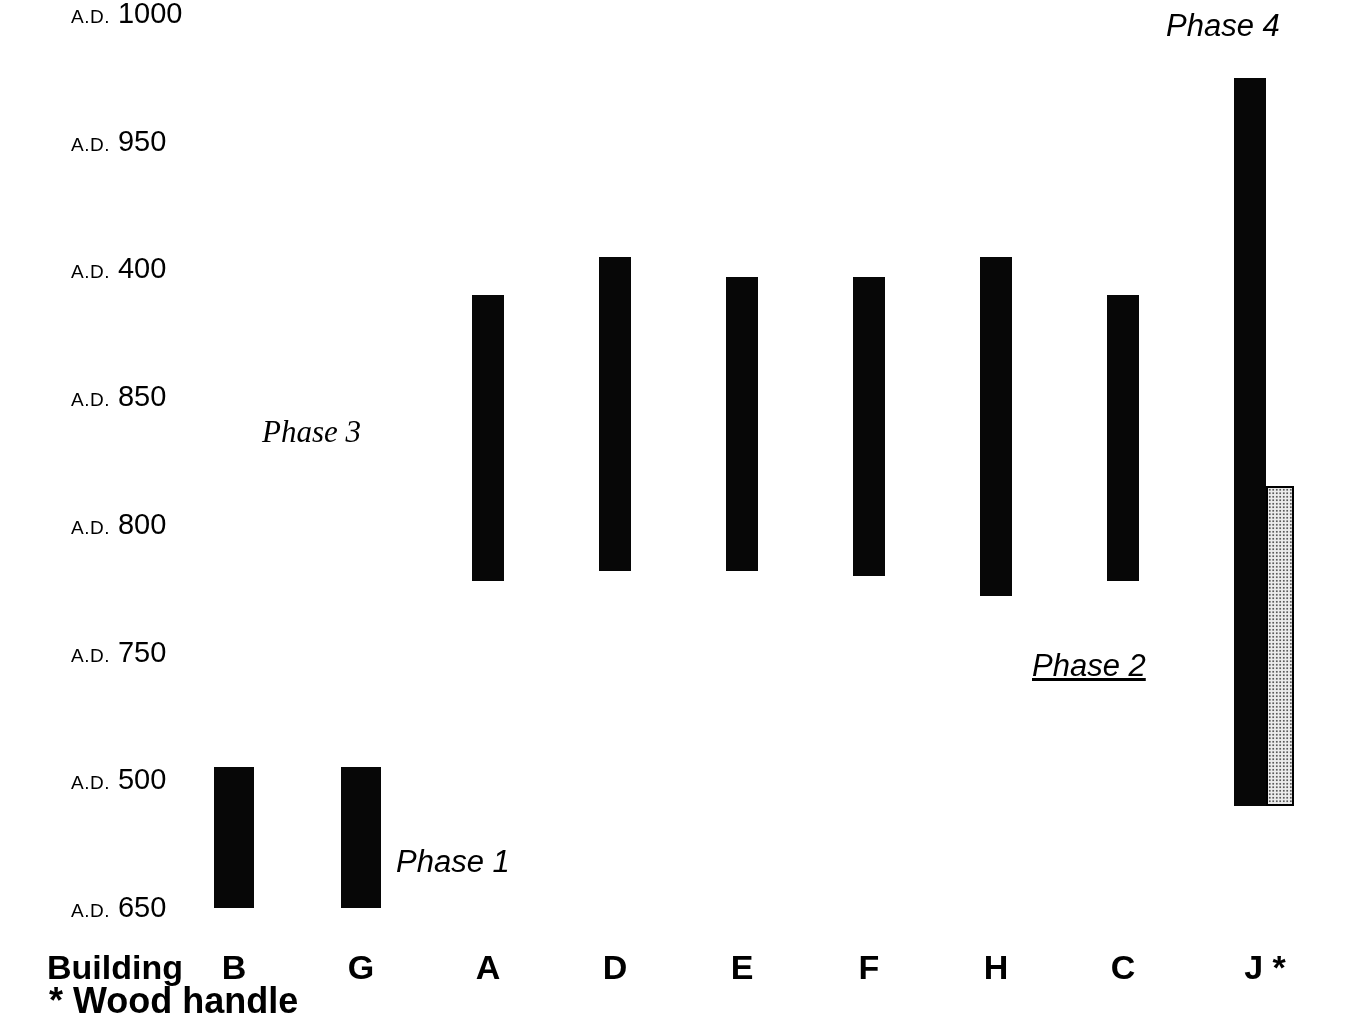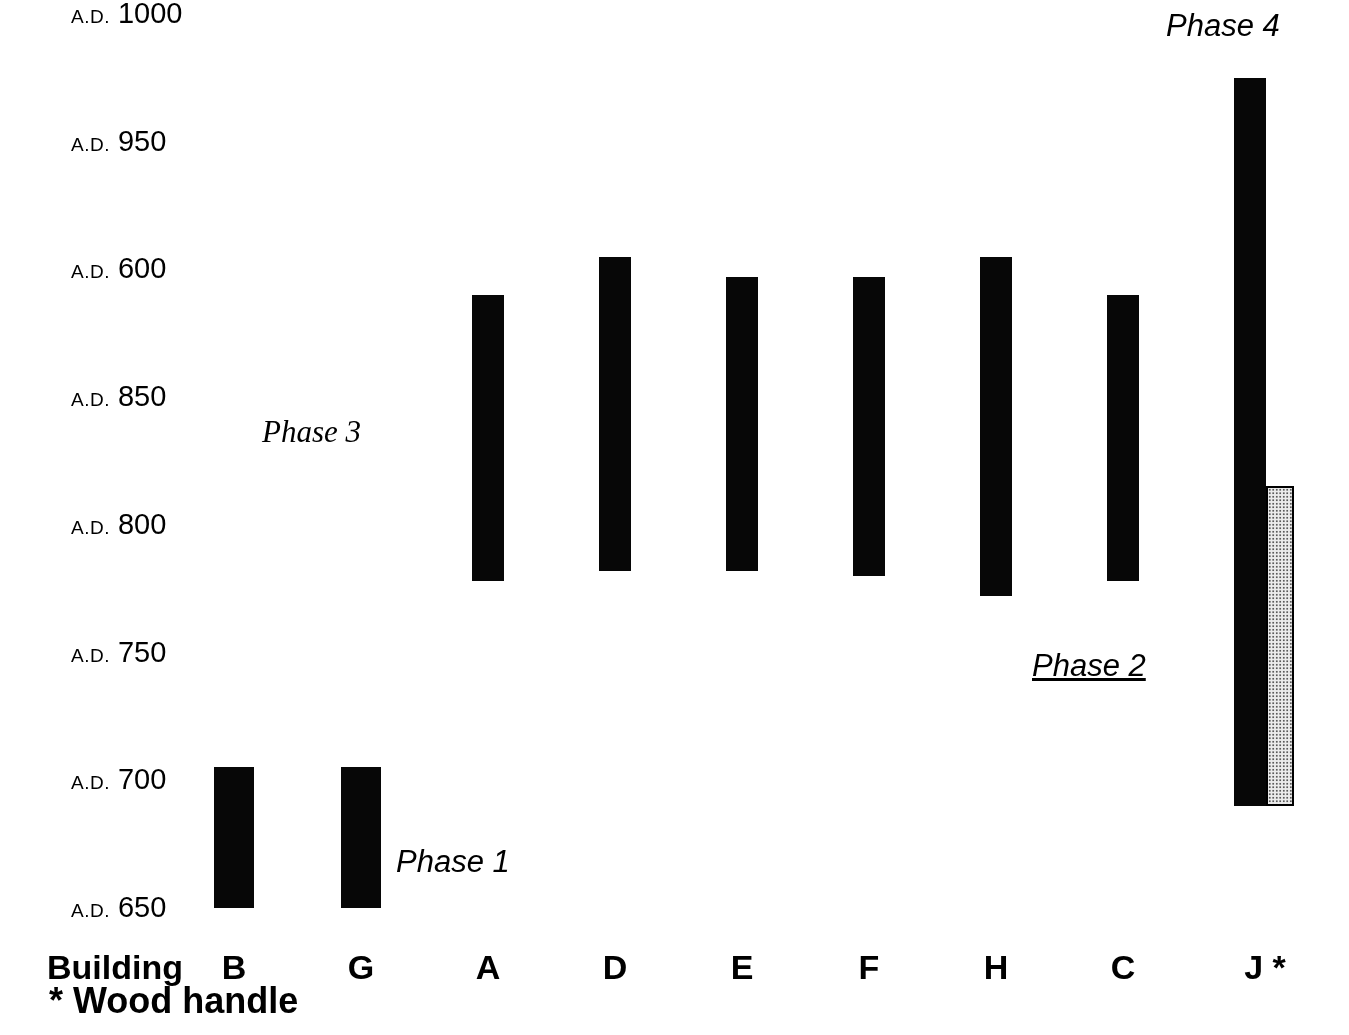--- a/index.html
+++ b/index.html
@@ -73,37 +73,37 @@
       <div class="ytick" style="top: -3px;">
         <span class="ad">A.D.</span>
         <span class="yr">1000</span>
       </div>
       <div class="ytick" style="top: 124.7px;">
         <span class="ad">A.D.</span>
         <span class="yr">950</span>
       </div>
       <div class="ytick" style="top: 252.4px;">
         <span class="ad">A.D.</span>
-        <span class="yr">600</span>
+        <span class="yr">400</span>
       </div>
       <div class="ytick" style="top: 380.1px;">
         <span class="ad">A.D.</span>
         <span class="yr">850</span>
       </div>
       <div class="ytick" style="top: 507.8px;">
         <span class="ad">A.D.</span>
         <span class="yr">800</span>
       </div>
       <div class="ytick" style="top: 635.5px;">
         <span class="ad">A.D.</span>
         <span class="yr">750</span>
       </div>
       <div class="ytick" style="top: 763.2px;">
         <span class="ad">A.D.</span>
-        <span class="yr">700</span>
+        <span class="yr">500</span>
       </div>
       <div class="ytick" style="top: 890.9px;">
         <span class="ad">A.D.</span>
         <span class="yr">650</span>
       </div>
     </div>
   <div class="plot">
       <div class="bar" style="left: 170px; width: 40px; top: 767.43px; height: 140.47px; background: rgb(7, 7, 7);"></div>
       <div class="bar" style="left: 297px; width: 40px; top: 767.43px; height: 140.47px; background: rgb(7, 7, 7);"></div>
       <div class="bar" style="left: 428px; width: 32px; top: 294.94px; height: 286.048px; background: rgb(7, 7, 7);"></div>

